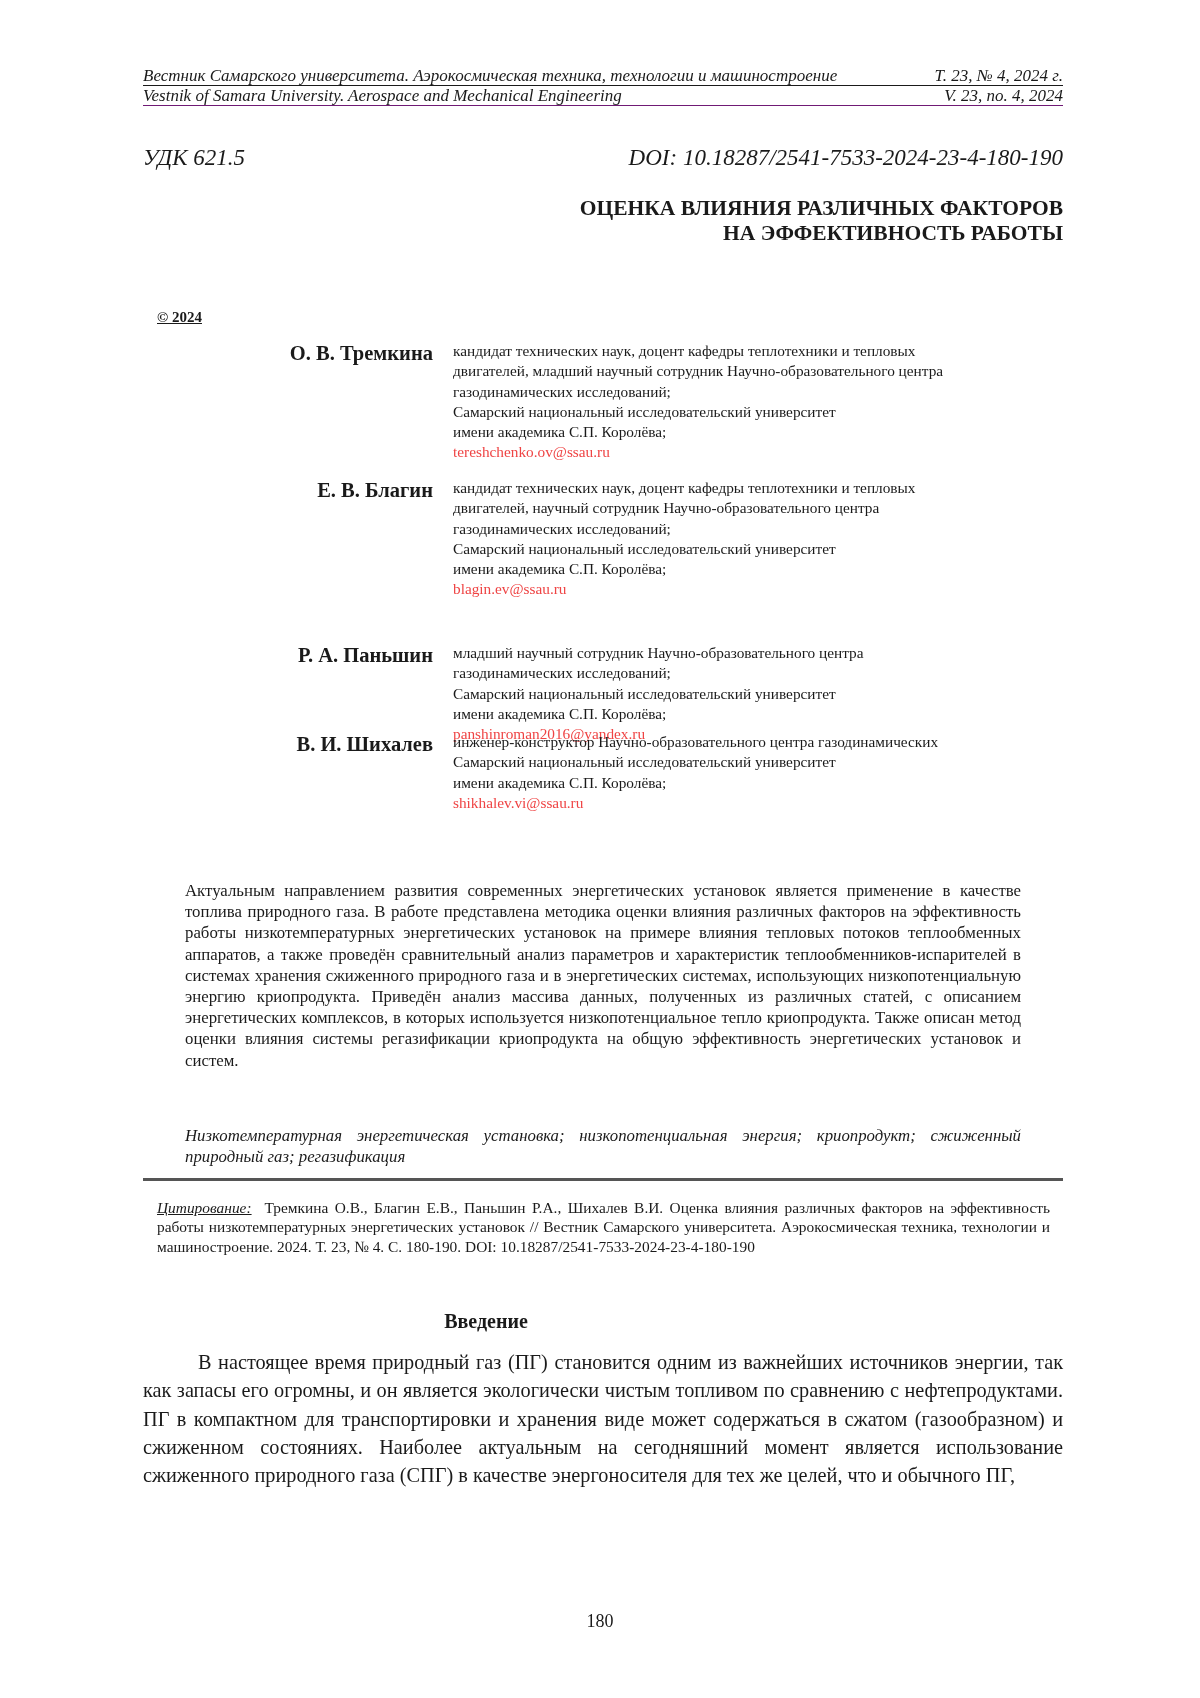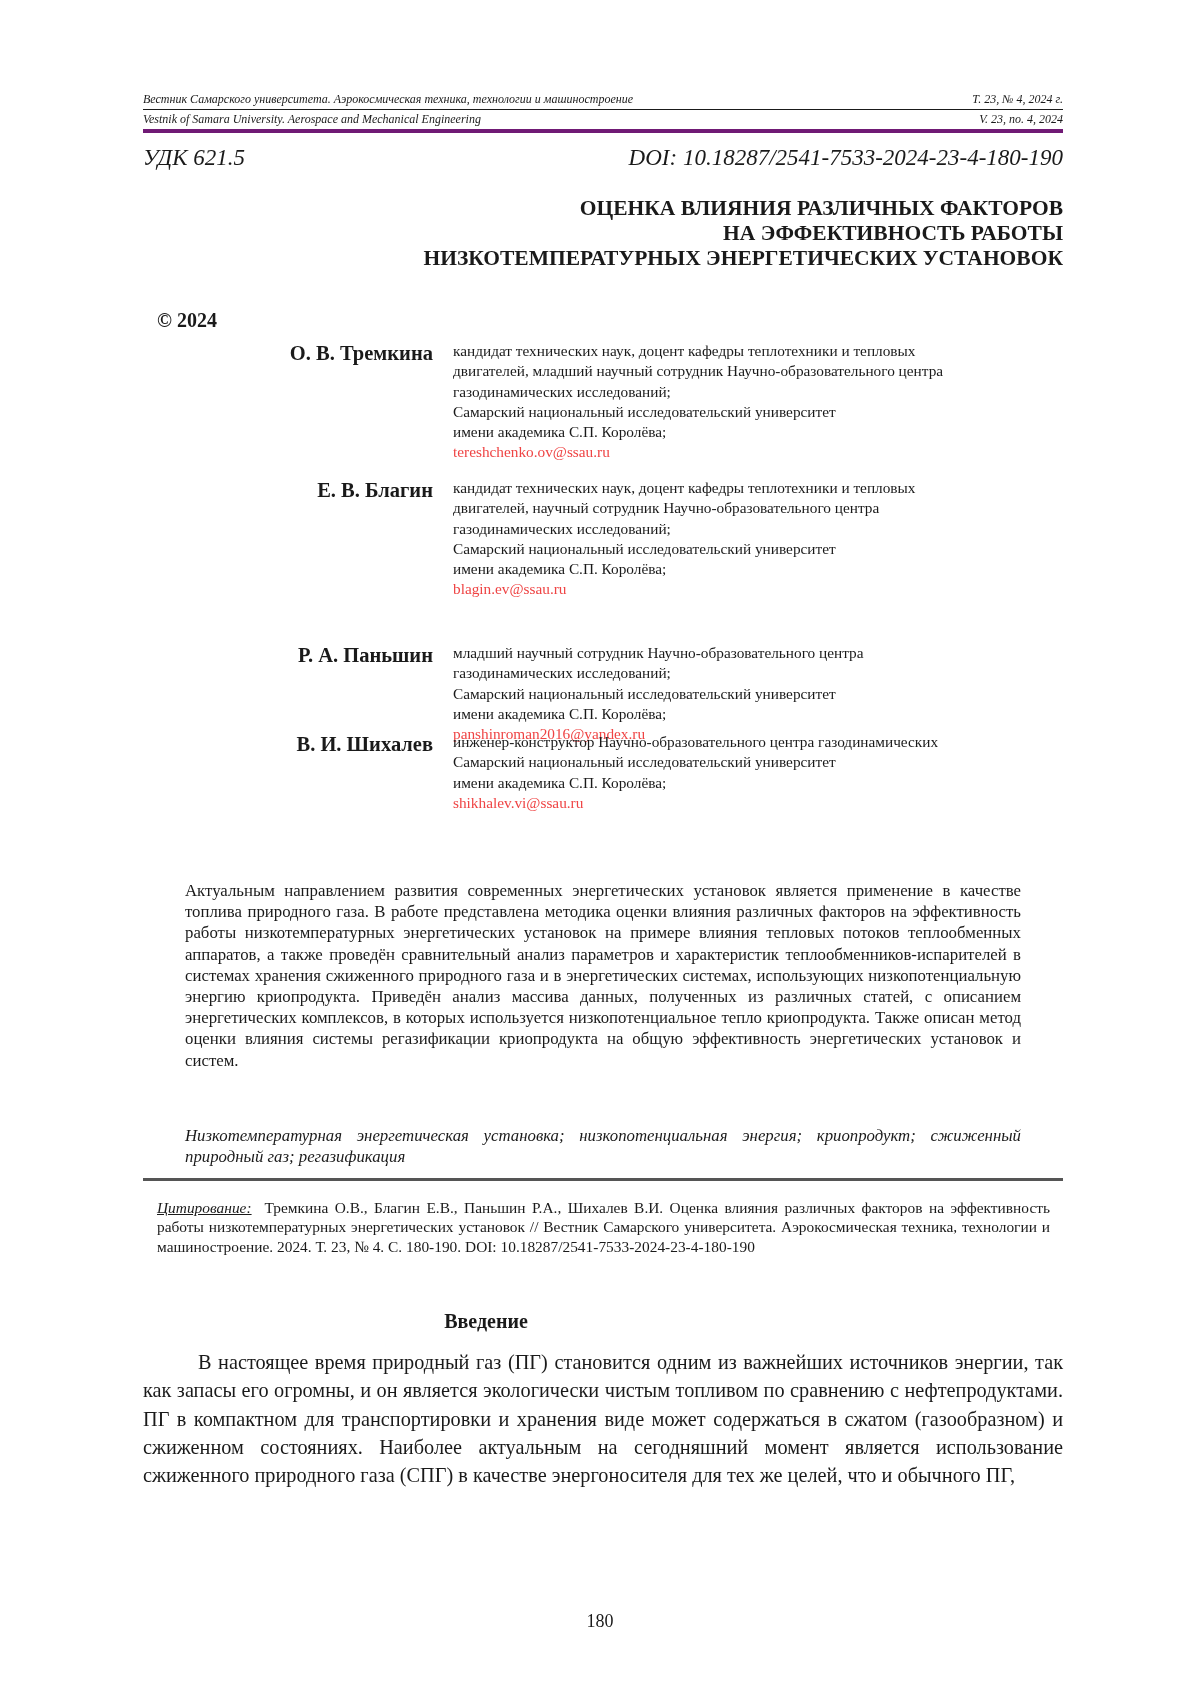--- a/index.html
+++ b/index.html
@@ -1,25 +1,25 @@
 <!DOCTYPE html>
 <html><head>
 <meta charset="utf-8">
 <style>
   html, body { margin: 0; padding: 0; background: #ffffff; }
   body { width: 1200px; height: 1698px; position: relative; overflow: hidden;
     font-family: "Liberation Serif", "DejaVu Serif", serif; color: #1a1a1a; }
   .page { position: absolute; left: 0; top: 0; width: 1200px; height: 1698px; }
-  .running { position: absolute; left: 143px; width: 920px; font-style: italic; font-size: 12px; line-height: 19px; margin-top: 24px; }
+  .running { position: absolute; left: 143px; width: 920px; font-style: italic; font-size: 17px; line-height: 19px; }
   .running .row { display: flex; justify-content: space-between; }
   .running .row1 { border-bottom: 1px solid #1a1a1a; }
-  .running .row2 { border-bottom: 4px solid #701a75; }
+  .running .row2 { border-bottom: 1px solid #701a75; }
   .meta { position: absolute; left: 143px; top: 145px; width: 920px; display: flex; justify-content: space-between; font-style: italic; font-size: 23px; }
   .title { position: absolute; right: 137px; top: 196px; text-align: right; font-weight: bold; font-size: 21.5px; line-height: 25px; }
-  .copyright { position: absolute; left: 157px; top: 309px; font-weight: bold; font-size: 20px; }
+  .copyright { position: absolute; left: 157px; top: 309px; font-weight: bold; font-size: 15px; text-decoration: underline; }
   .author { position: absolute; left: 143px; width: 920px; display: flex; }
   .author .name { width: 290px; text-align: right; font-weight: bold; font-size: 20.5px; padding-right: 20px; line-height: 26px; }
   .author .aff { font-size: 15.3px; line-height: 20.3px; padding-top: 1px; }
   .author .aff a { color: #ef4444; }
   .abstract { position: absolute; left: 185px; width: 836px; font-size: 16.8px; line-height: 21.2px; text-align: justify; }
   .keywords { position: absolute; left: 185px; top: 1125px; width: 836px; font-size: 16.8px; line-height: 21.2px; font-style: italic; text-align: justify; }
   .rule { position: absolute; left: 143px; top: 1178px; width: 920px; height: 3px; background: #555; }
   .citation { position: absolute; left: 157px; top: 1198px; width: 893px; font-size: 15.4px; line-height: 19.3px; text-align: justify; }
   .citation .lbl { font-style: italic; text-decoration: underline; }
   .intro-h { position: absolute; left: 0; width: 972px; top: 1310px; text-align: center; font-weight: bold; font-size: 20px; }
@@ -43,21 +43,20 @@
   </div>
 
   <div class="meta">
     <span>УДК 621.5</span>
     <span>DOI: 10.18287/2541-7533-2024-23-4-180-190</span>
   </div>
 
   <div class="title">
     <div>ОЦЕНКА ВЛИЯНИЯ РАЗЛИЧНЫХ ФАКТОРОВ</div>
     <div>НА ЭФФЕКТИВНОСТЬ РАБОТЫ</div>
-    <div>НИЗКОТЕМПЕРАТУРНЫХ ЭНЕРГЕТИЧЕСКИХ УСТАНОВОК</div>
   </div>
 
   <div class="copyright">© 2024</div>
 
   <div class="author" style="top:340px;">
     <div class="name">О. В. Тремкина</div>
     <div class="aff">
       <div>кандидат технических наук, доцент кафедры теплотехники и тепловых</div>
       <div>двигателей, младший научный сотрудник Научно-образовательного центра</div>
       <div>газодинамических исследований;</div>

